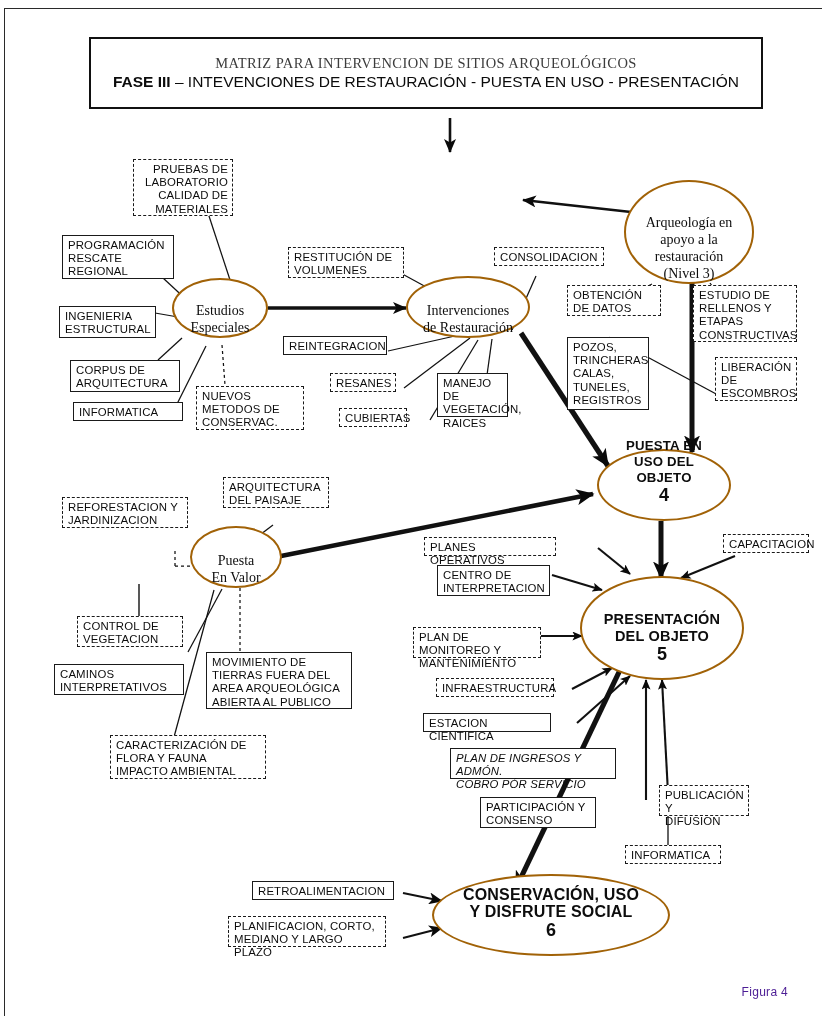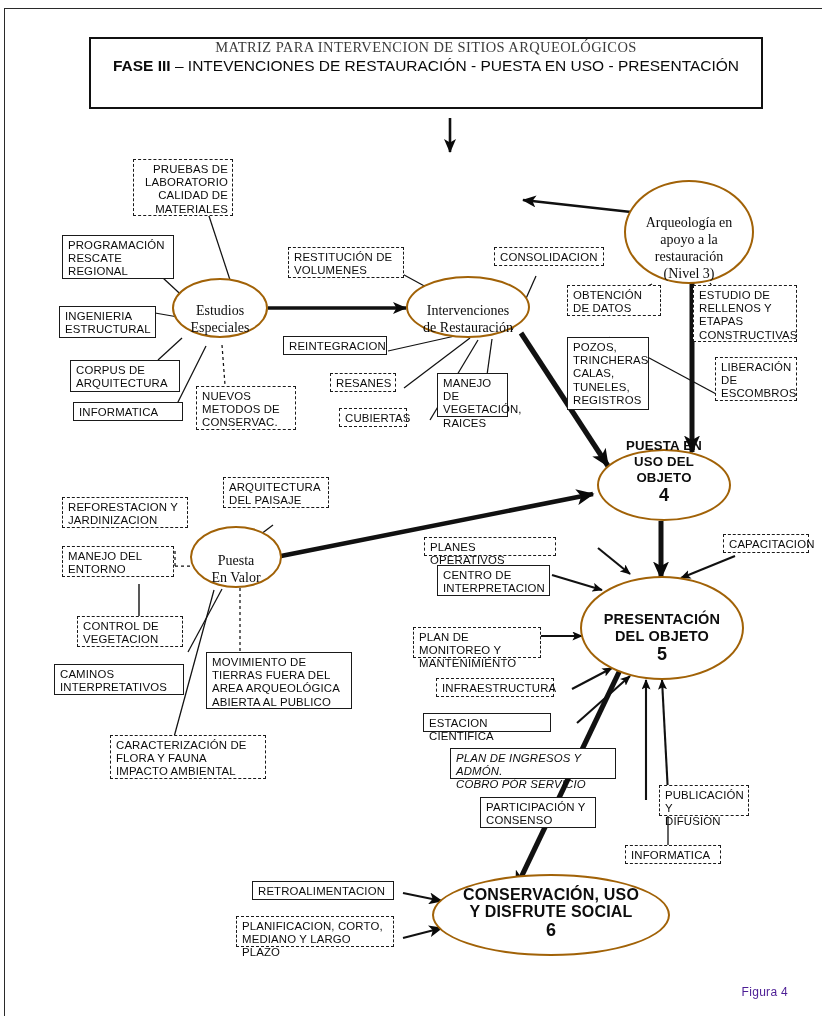--- a/index.html
+++ b/index.html
@@ -13,21 +13,21 @@
 
   
   .frame-l,.frame-t{position:absolute;background:#2a2a2a;}
   .frame-l{left:4px;top:8px;width:1px;height:1008px;}
   .frame-t{left:4px;top:8px;height:1px;width:818px;}
 
   
   .title-box{
     position:absolute;left:89px;top:37px;width:674px;height:72px;
     border:2px solid #111;box-sizing:border-box;
-    display:flex;flex-direction:column;align-items:center;
+    display:flex;flex-direction:column;align-items:center;justify-content:center;
     background:#fff;
   }
   .title-l1{
     font-family:"Liberation Serif",serif;font-size:14.5px;letter-spacing:.4px;
     color:#3c3c3c;white-space:nowrap;
   }
   .title-l2{
     font-size:15.5px;line-height:20px;text-align:center;color:#0b0b0b;
     max-width:650px;
   }
@@ -153,21 +153,21 @@
 CALIDAD DE
 MATERIALES</div>
   <div class="nb" style="left:62px;top:235px;width:112px;height:44px;">PROGRAMACIÓN
 RESCATE
 REGIONAL</div>
   <div class="nb" style="left:59px;top:306px;width:97px;height:32px;">INGENIERIA
 ESTRUCTURAL</div>
   <div class="nb" style="left:70px;top:360px;width:110px;height:32px;">CORPUS DE
 ARQUITECTURA</div>
   <div class="nb" style="left:73px;top:402px;width:110px;height:19px;">INFORMATICA</div>
-  <div class="nb dash" style="left:196px;top:386px;width:100px;height:44px;">NUEVOS
+  <div class="nb dash" style="left:196px;top:386px;width:108px;height:44px;">NUEVOS
 METODOS DE
 CONSERVAC.</div>
 
   <div class="nb dash" style="left:288px;top:247px;width:116px;height:31px;">RESTITUCIÓN DE
 VOLUMENES</div>
   <div class="nb" style="left:283px;top:336px;width:104px;height:19px;">REINTEGRACION</div>
   <div class="nb dash" style="left:330px;top:373px;width:66px;height:19px;">RESANES</div>
   <div class="nb dash" style="left:339px;top:408px;width:68px;height:19px;">CUBIERTAS</div>
   <div class="nb" style="left:437px;top:373px;width:71px;height:44px;">MANEJO DE
 VEGETACIÓN,
@@ -184,22 +184,20 @@
   <div class="nb dash" style="left:693px;top:285px;width:104px;height:57px;">ESTUDIO DE
 RELLENOS Y
 ETAPAS
 CONSTRUCTIVAS</div>
   <div class="nb dash" style="left:715px;top:357px;width:82px;height:44px;">LIBERACIÓN
 DE
 ESCOMBROS</div>
 
   <div class="nb dash" style="left:62px;top:497px;width:126px;height:31px;">REFORESTACION Y
 JARDINIZACION</div>
-  <div class="nb dash" style="left:62px;top:546px;width:112px;height:31px;">MANEJO DEL
-ENTORNO</div>
   <div class="nb dash" style="left:77px;top:616px;width:106px;height:31px;">CONTROL DE
 VEGETACION</div>
   <div class="nb" style="left:54px;top:664px;width:130px;height:31px;">CAMINOS
 INTERPRETATIVOS</div>
   <div class="nb dash" style="left:223px;top:477px;width:106px;height:31px;">ARQUITECTURA
 DEL PAISAJE</div>
   <div class="nb" style="left:206px;top:652px;width:146px;height:57px;">MOVIMIENTO DE
 TIERRAS FUERA DEL
 AREA ARQUEOLÓGICA
 ABIERTA AL PUBLICO</div>
@@ -217,21 +215,21 @@
   <div class="nb ital" style="left:412px;top:748px;width:166px;height:31px;">PLAN DE INGRESOS Y ADMÓN.
 COBRO PÓR SERVICIO</div>
   <div class="nb" style="left:480px;top:797px;width:116px;height:31px;">PARTICIPACIÓN Y
 CONSENSO</div>
   <div class="nb dash" style="left:723px;top:534px;width:86px;height:19px;">CAPACITACION</div>
   <div class="nb dash" style="left:659px;top:785px;width:90px;height:31px;">PUBLICACIÓN Y
 DIFUSION</div>
   <div class="nb dash" style="left:625px;top:845px;width:96px;height:19px;">INFORMATICA</div>
 
   <div class="nb" style="left:252px;top:881px;width:142px;height:19px;">RETROALIMENTACION</div>
-  <div class="nb dash" style="left:236px;top:916px;width:158px;height:31px;">PLANIFICACION, CORTO,
+  <div class="nb dash" style="left:228px;top:916px;width:158px;height:31px;">PLANIFICACION, CORTO,
 MEDIANO Y LARGO PLAZO</div>
 
   <div class="ell serif" style="left:172px;top:278px;width:96px;height:60px;">
     <span class="ell-inner">Estudios
 Especiales</span>
   </div>
 
   <div class="ell serif" style="left:406px;top:276px;width:124px;height:62px;">
     <span class="ell-inner">Intervenciones
 de Restauración</span>

